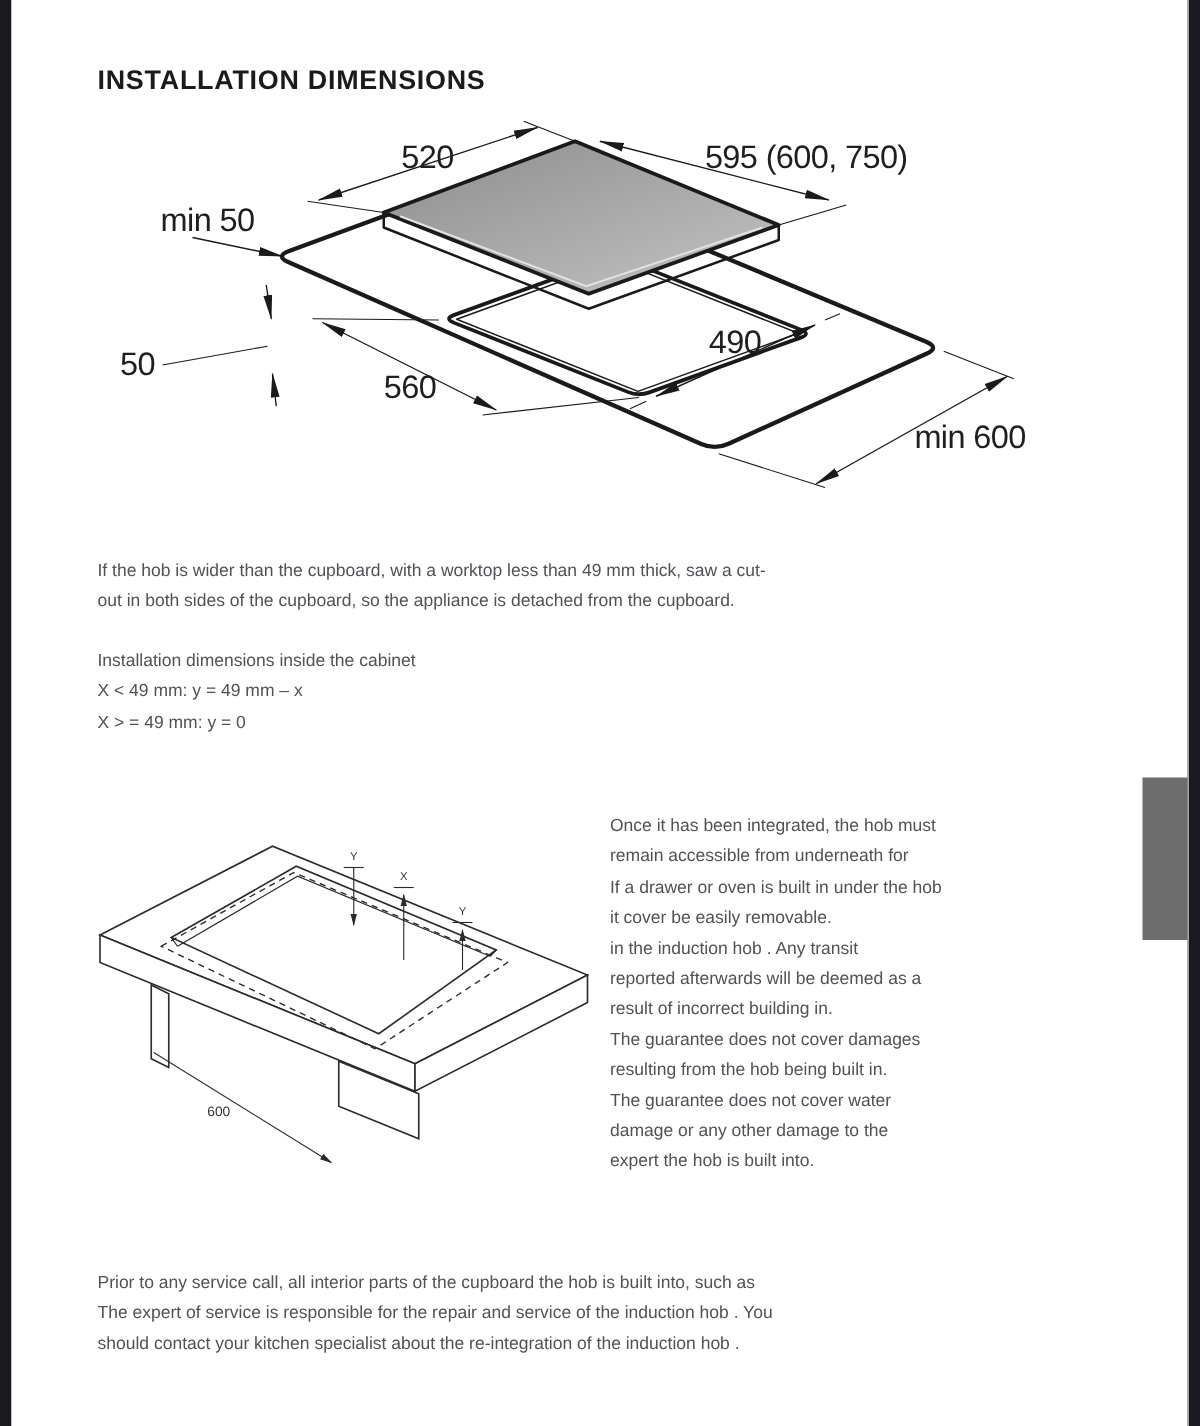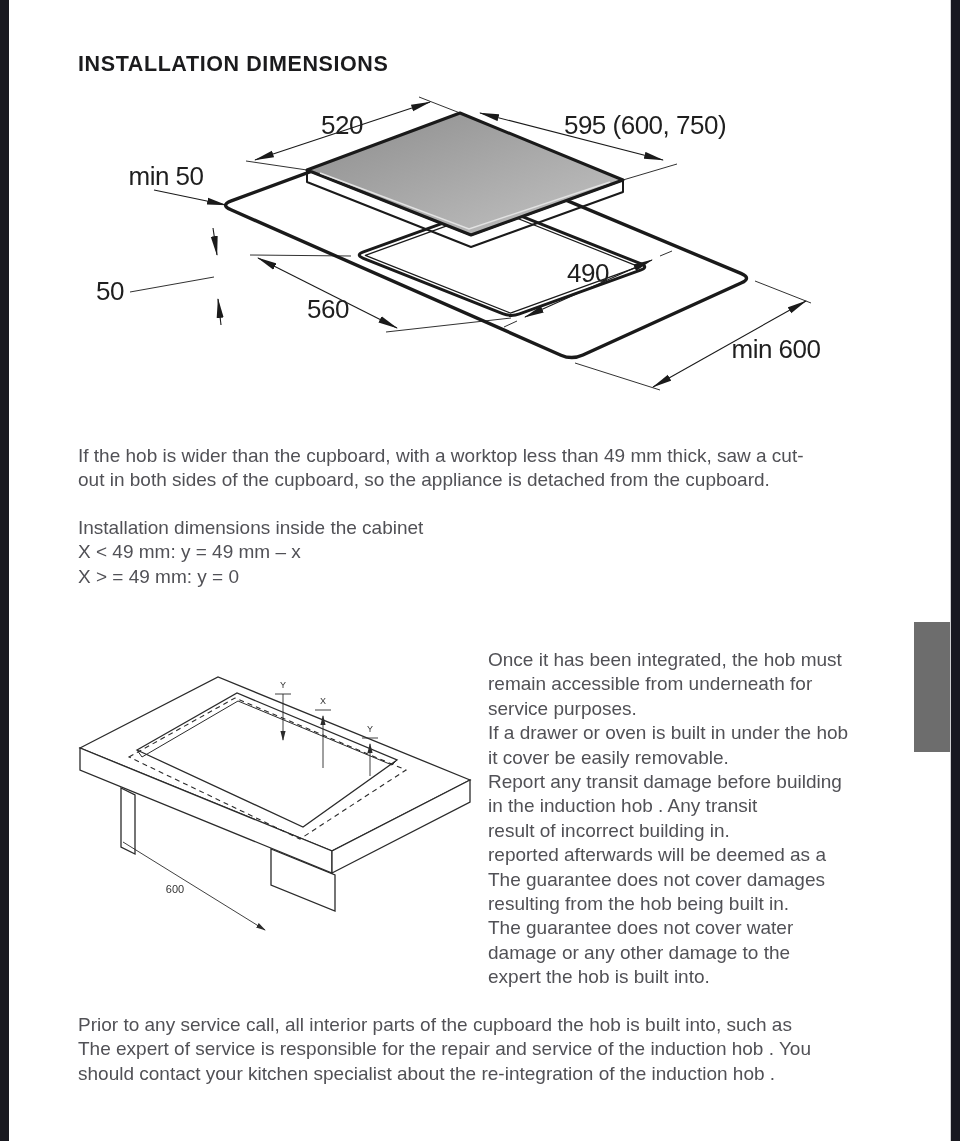--- a/index.html
+++ b/index.html
@@ -10,21 +10,21 @@
   *{margin:0;padding:0;box-sizing:border-box}
   html,body{background:#fff}
   #stage{position:relative;width:960px;height:1141px;background:var(--page);overflow:hidden;
          font-family:"Liberation Sans", sans-serif;}
   .edgebar{position:absolute;top:0;height:1141px;background:var(--bar)}
   #leftbar{left:0;width:9px}
   #rightbar{left:950px;width:10px;border-left:1px solid #cfcfcf}
   #thumb{position:absolute;left:914px;top:622px;width:36px;height:130px;background:var(--thumb)}
   #pagetitle{position:absolute;left:78px;top:52px;font-size:21.5px;font-weight:700;
              letter-spacing:.6px;color:var(--title);white-space:nowrap}
-  .tblock{position:absolute;color:var(--text);font-size:19px;line-height:24.4px}
+  .tblock{position:absolute;color:var(--text);font-size:14px;line-height:24.4px}
   .tblock div{white-space:nowrap}
   #intro{left:78px;top:444px;width:800px}
   #cabinet{left:78px;top:516px;width:600px}
   #sidecol{left:488px;top:648px;width:420px}
   #footer{left:78px;top:1013px;width:830px}
   svg{position:absolute;overflow:visible}
   #diag1{left:80px;top:88px}
   #diag2{left:75px;top:658px}
   .wline{stroke:var(--line);fill:none}
   .dim{stroke:var(--line);stroke-width:1.1;fill:none}
@@ -179,27 +179,25 @@
 
     <g>
       <line class="d2dim" x1="48" y1="184" x2="190" y2="272" marker-end="url(#arr2)"></line>
       <text class="d2text" x="100" y="235" font-size="11">600</text>
     </g>
   </svg>
 
   <div id="sidecol" class="tblock">
     <div>Once it has been integrated, the hob must</div>
     <div>remain accessible from underneath for</div>
-    <div>service purposes.</div>
     <div>If a drawer or oven is built in under the hob</div>
     <div>it cover be easily removable.</div>
-    <div>Report any transit damage before building</div>
     <div>in the induction hob . Any transit</div>
+    <div>reported afterwards will be deemed as a</div>
     <div>result of incorrect building in.</div>
-    <div>reported afterwards will be deemed as a</div>
     <div>The guarantee does not cover damages</div>
     <div>resulting from the hob being built in.</div>
     <div>The guarantee does not cover water</div>
     <div>damage or any other damage to the</div>
     <div>expert the hob is built into.</div>
   </div>
 
   <div id="footer" class="tblock">
     <div>Prior to any service call, all interior parts of the cupboard the hob is built into, such as</div>
     <div>The expert of service is responsible for the repair and service of the induction hob . You</div>

